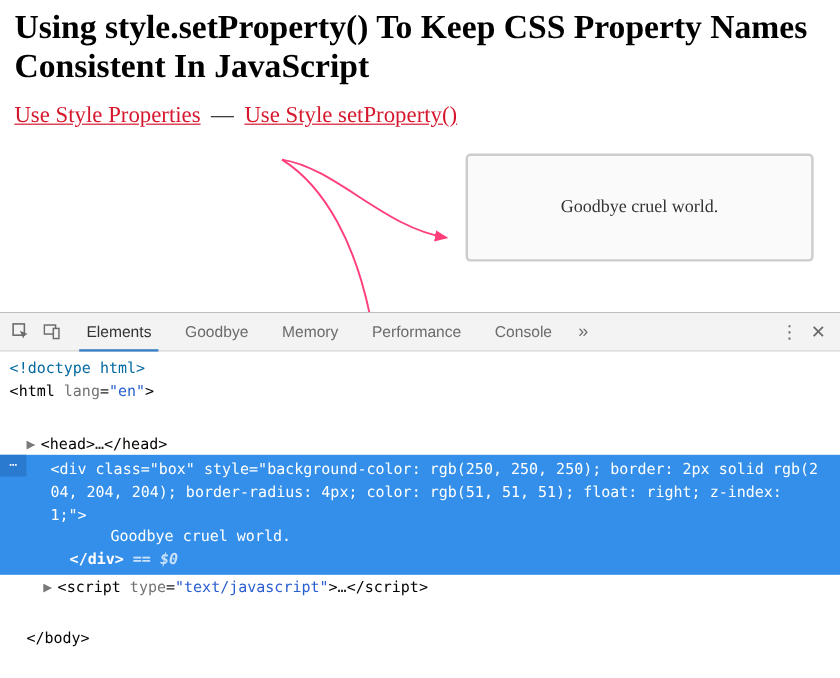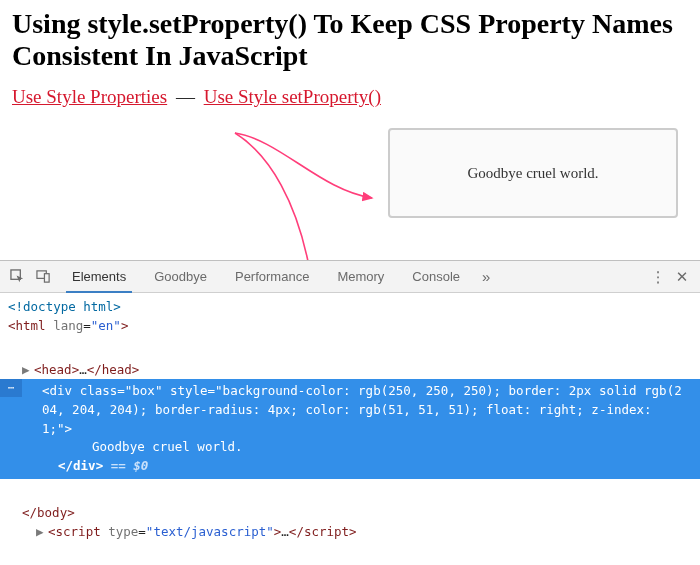--- a/index.html
+++ b/index.html
@@ -119,21 +119,21 @@
     padding: 4px 0 8px 8px;
     background: #fff;
     height: calc(100% - 32px);
     overflow: hidden;
     color: #222;
   }
   .dom .line { white-space: pre; }
   .dom .indent1 { padding-left: 14px; margin-top: 24px; }
   .dom .indent2 { padding-left: 28px; }
   .gray { color: #0369a1; }
-  .tag { color: #7f1d1d; }
+  .tag { color: #000000; }
   .attr { color: #737373; }
   .val { color: #2a5fd1; }
   .ellips { color: #222; }
   .tri { color: #7a7a7a; margin-right: 2px; display:inline-block; width:10px; }
   .selected-block {
     background: #338fe9;
     color: #fff;
     margin-left: -8px;
     padding: 3px 8px 3px 8px;
     position: relative;
@@ -205,37 +205,37 @@
         </svg>
     </div>
     <div class="dt-iconbtn">
       <svg width="15" height="15" viewBox="0 0 16 16">
           <rect x="1" y="2" width="10" height="8" fill="none" stroke="#6b6b6b" stroke-width="1.3"></rect>
           <rect x="9" y="5" width="5" height="9" fill="#f3f3f3" stroke="#6b6b6b" stroke-width="1.3"></rect>
         </svg>
     </div>
     <div class="dt-tab active">Elements</div>
     <div class="dt-tab">Goodbye</div>
+    <div class="dt-tab">Memory</div>
     <div class="dt-tab">Performance</div>
-    <div class="dt-tab">Memory</div>
     <div class="dt-tab">Console</div>
     <div class="dt-more">»</div>
     <div class="dt-spacer"></div>
     <div class="dt-menu">⋮</div>
     <div class="dt-close">✕</div>
   </div>
 
   <div class="dom">
     <div class="line gray">&lt;!doctype html&gt;</div>
     <div class="line"><span class="tag">&lt;html </span><span class="attr">lang</span>=<span class="val">"en"</span><span class="tag">&gt;</span></div>
     <div class="line indent1"><span class="tri">▶</span><span class="tag">&lt;head&gt;</span><span class="ellips">…</span><span class="tag">&lt;/head&gt;</span></div>
 
     <div class="selected-block">
       <div class="gutter">⋯</div>
       <div class="wrap">&lt;div class="box" style="background-color: rgb(250, 250, 250); border: 2px solid rgb(204, 204, 204); border-radius: 4px; color: rgb(51, 51, 51); float: right; z-index: 1;"&gt;</div>
       <div class="child">Goodbye cruel world.</div>
       <div class="close"><span>&lt;/div&gt;</span><span class="ghost"> == $0</span></div>
     </div>
 
+    <div class="line indent2"><span class="tri">▶</span><span class="tag">&lt;script </span><span class="attr">type</span>=<span class="val">"text/javascript"</span><span class="tag">&gt;</span><span class="ellips">…</span><span class="tag">&lt;/script&gt;</span></div>
     <div class="line indent1"><span class="tag">&lt;/body&gt;</span></div>
-    <div class="line indent2"><span class="tri">▶</span><span class="tag">&lt;script </span><span class="attr">type</span>=<span class="val">"text/javascript"</span><span class="tag">&gt;</span><span class="ellips">…</span><span class="tag">&lt;/script&gt;</span></div>
   </div>
 </div>
 
 </body></html>

